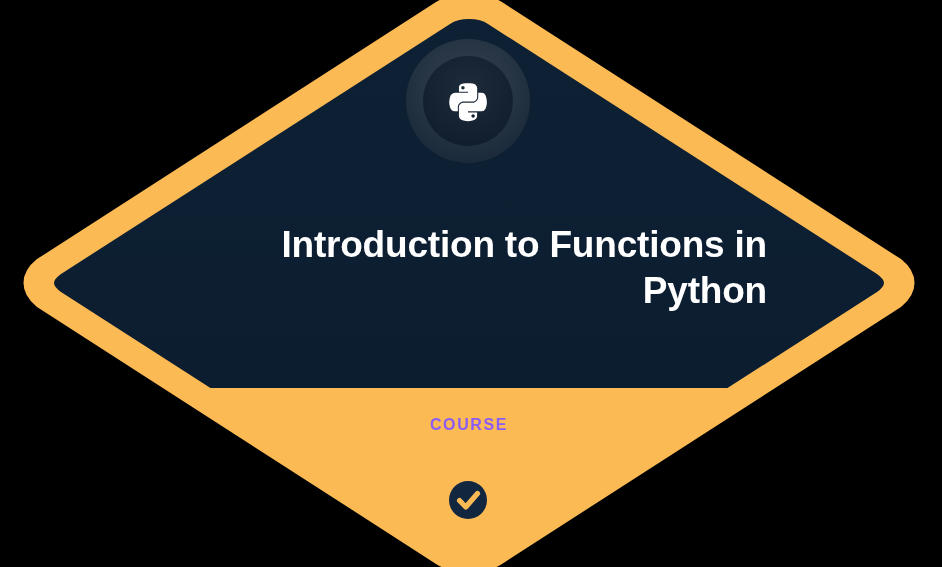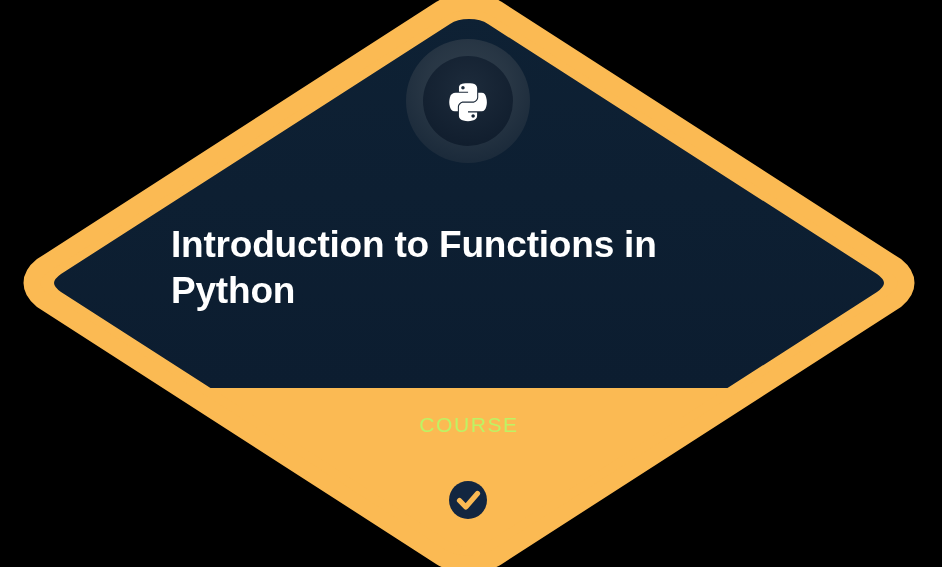--- a/index.html
+++ b/index.html
@@ -39,44 +39,44 @@
     width: 942px;
     height: 567px;
     pointer-events: none;
   }
 
   #course-title {
     position: absolute;
     left: 171px;
     top: 222px;
     width: 596px;
-    text-align: left;
+    text-align: right;
     color: #ffffff;
     font-family: "Liberation Sans", sans-serif;
     font-size: 37px;
     font-weight: bold;
     line-height: 46px;
     letter-spacing: -0.2px;
     white-space: pre-line;
   }
 
   #status-block {
     position: absolute;
     left: 171px;
     top: 407px;
     width: 596px;
     text-align: center;
   }
 
   .status-line {
     display: block;
-    color: #bef264;
+    color: #8b5cf6;
     font-family: "Liberation Sans", sans-serif;
-    font-size: 21px;
-    font-weight: normal;
+    font-size: 16px;
+    font-weight: bold;
     letter-spacing: 1.6px;
     line-height: 35px;
     text-transform: uppercase;
   }
 </style>
 </head>
 <body>
 
 <div id="badge-stage">
 

